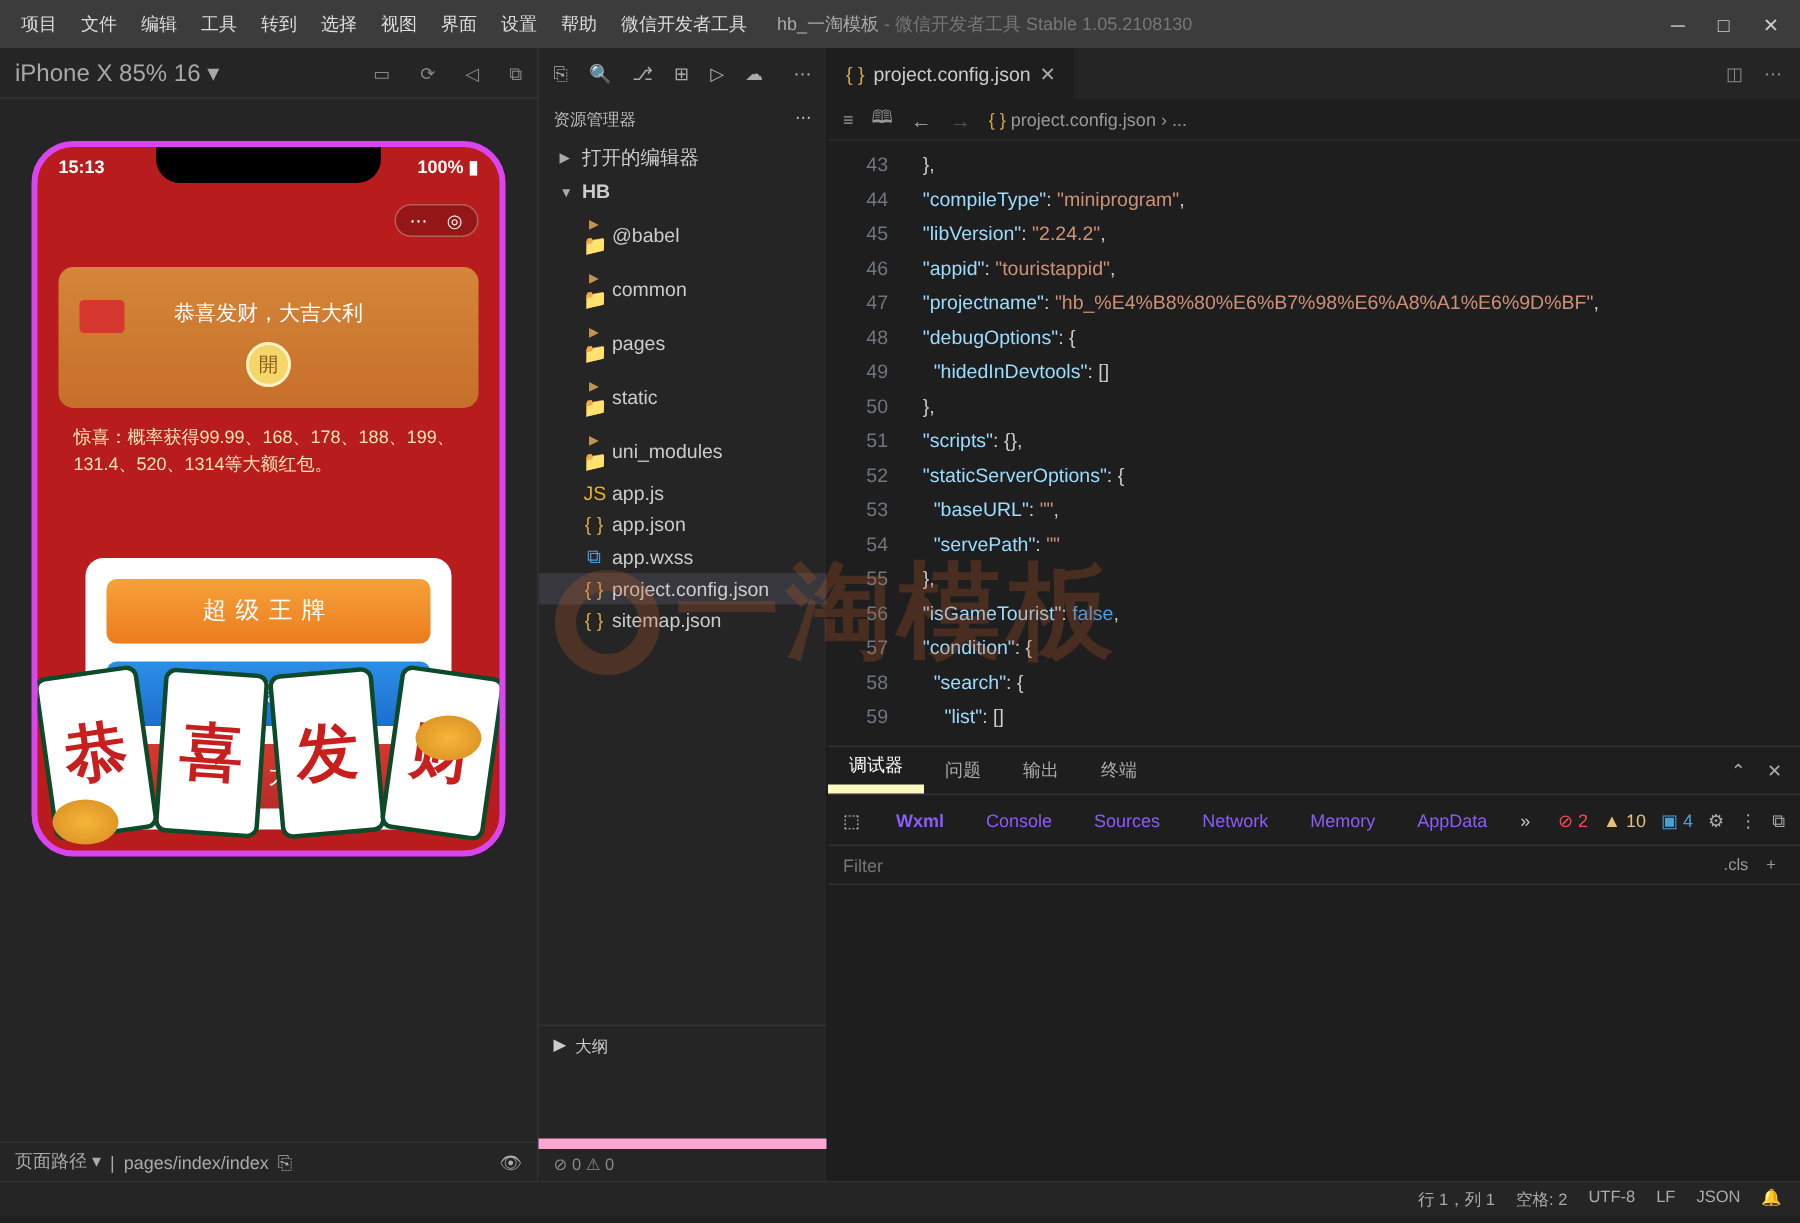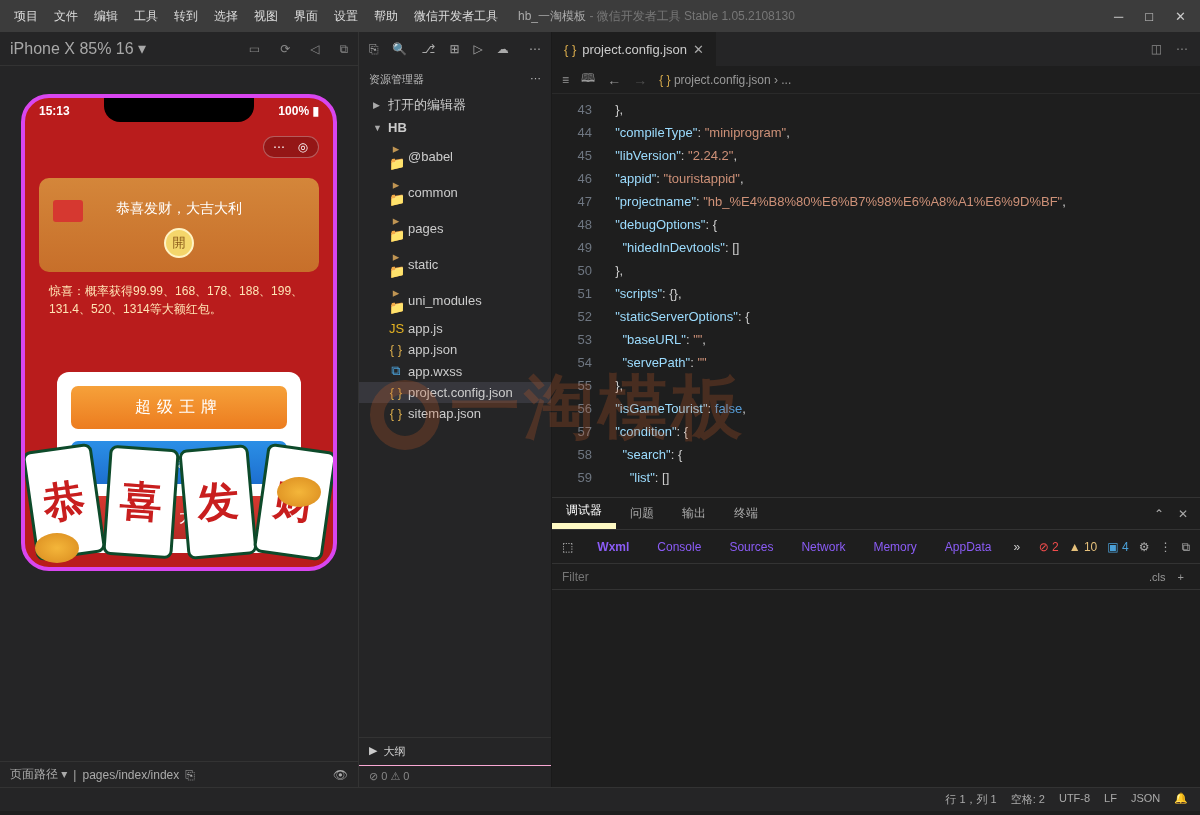--- a/index.html
+++ b/index.html
@@ -55,21 +55,21 @@
 .act-bar .dots{margin-left:auto;}
 .exp-header { padding: 6px 10px; font-size: 11px; color: #bbb; display:flex;justify-content:space-between;}
 .tree { flex: 1; overflow: auto; font-size: 13px; }
 .tree-row { display: flex; align-items: center; padding: 3px 6px; gap: 5px; cursor: pointer; }
 .tree-row.sel { background: #37373d; }
 .tree-row .chev { width: 10px; color: #aaa; font-size: 9px; }
 .tree-row .icn { width: 14px; text-align: center; }
 .tree-row.d1 { padding-left: 14px; } .tree-row.d2 { padding-left: 30px; }
 .folder-i{color:#c09553;} .js-i{color:#e6b422;} .json-i{color:#d4a84b;} .wxss-i{color:#4a9fd6;}
 .outline { border-top: 1px solid #333; padding: 6px 10px; font-size: 11px; display:flex; gap:6px;}
-.err-row{padding:4px 10px;color:#888;font-size:11px;border-top:1px solid #f9a8d4;}
+.err-row{padding:4px 10px;color:#888;font-size:11px;border-top:7px solid #f9a8d4;margin-top:48px;}
 
 
 .editor-panel { flex: 1; display: flex; flex-direction: column; background: #1e1e1e; }
 .tab-row { height: 34px; background: #252526; display: flex; align-items: stretch; }
 .tab { display: flex; align-items: center; padding: 0 12px; gap: 6px; background: #1e1e1e; border-right: 1px solid #252526; font-size: 13px; }
 .tab .close { color: #aaa; cursor: pointer; }
 .tab-icons{margin-left:auto;display:flex;align-items:center;gap:14px;padding:0 12px;color:#888;}
 .crumb-row { height: 28px; display: flex; align-items: center; padding: 0 10px; gap: 12px; color: #999; font-size: 12px; border-bottom:1px solid #2a2a2a;}
 .crumb-row .arr{font-size:14px;}
 .code { flex: 1; display: flex; font-family: Consolas, monospace; font-size: 13px; overflow:hidden;}

